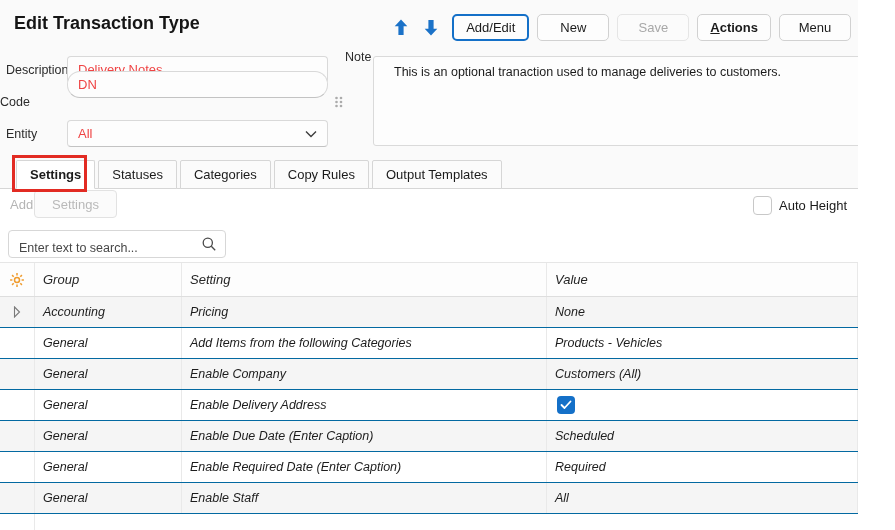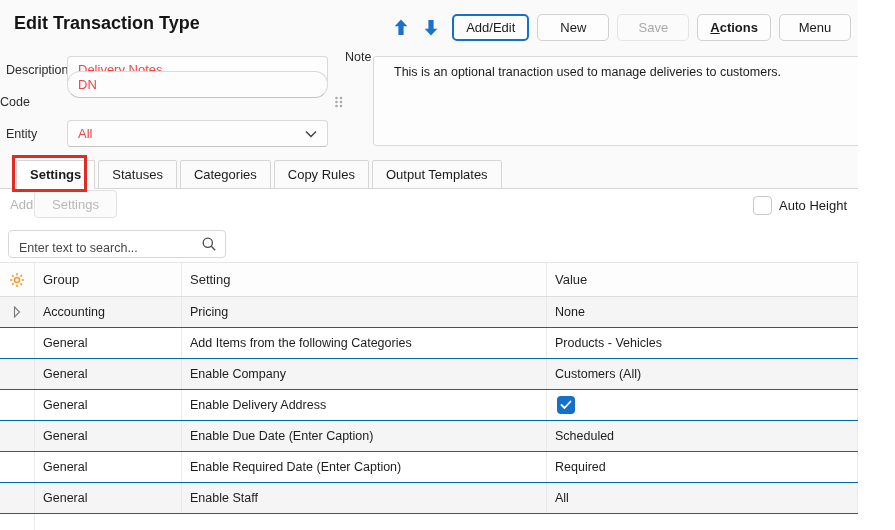--- a/index.html
+++ b/index.html
@@ -65,21 +65,21 @@
     width:100%; height:100%; border:1px solid #d7d7d7; border-radius:4px; background:#ffffff;
     font-family:inherit; font-size:12.5px; color:#333; padding:8px 30px 0 10px; outline:none;
   }
   .search-input::placeholder { color:#474747; opacity:1; }
   .search-icon { position:absolute; right:9px; top:6px; }
   
   .table { position:absolute; left:0; top:262px; width:895px; }
   .grid-row { display:grid; grid-template-columns:35px 147px 365px 311px 37px; }
   .thead { height:35px; background:#fdfdfd; border-top:1px solid #e6e6e6; border-bottom:1px solid #dedede; }
   .thead .cell { font-size:13px; color:#262626; }
-  .cell { display:flex; align-items:center; padding:0 8px; border-right:1px solid #e9e9e9; overflow:hidden; white-space:nowrap; }
+  .cell { display:flex; align-items:center; padding:0 8px; border-right:1px solid #e9e9e9; overflow:hidden; white-space:nowrap;font-style:italic; }
   .cell.c-ind { justify-content:center; padding:0; }
   .cell.c-gear { justify-content:center; padding:0; border-right:none; }
   .th-value { color:#1470c8; }
   .trow { height:31px; background:#ffffff; border-bottom:1px solid #0369a1; font-size:12.5px; color:#1d1d1d; }
   .trow.striped { background:#f5f5f5; }
   .expand-icon { visibility:hidden; }
   .trow.expandable .expand-icon { visibility:visible; }
   .row-checkbox {
     display:none; width:18px; height:18px; border-radius:4px; background:#1470c8;
     align-items:center; justify-content:center; margin-left:2px;

